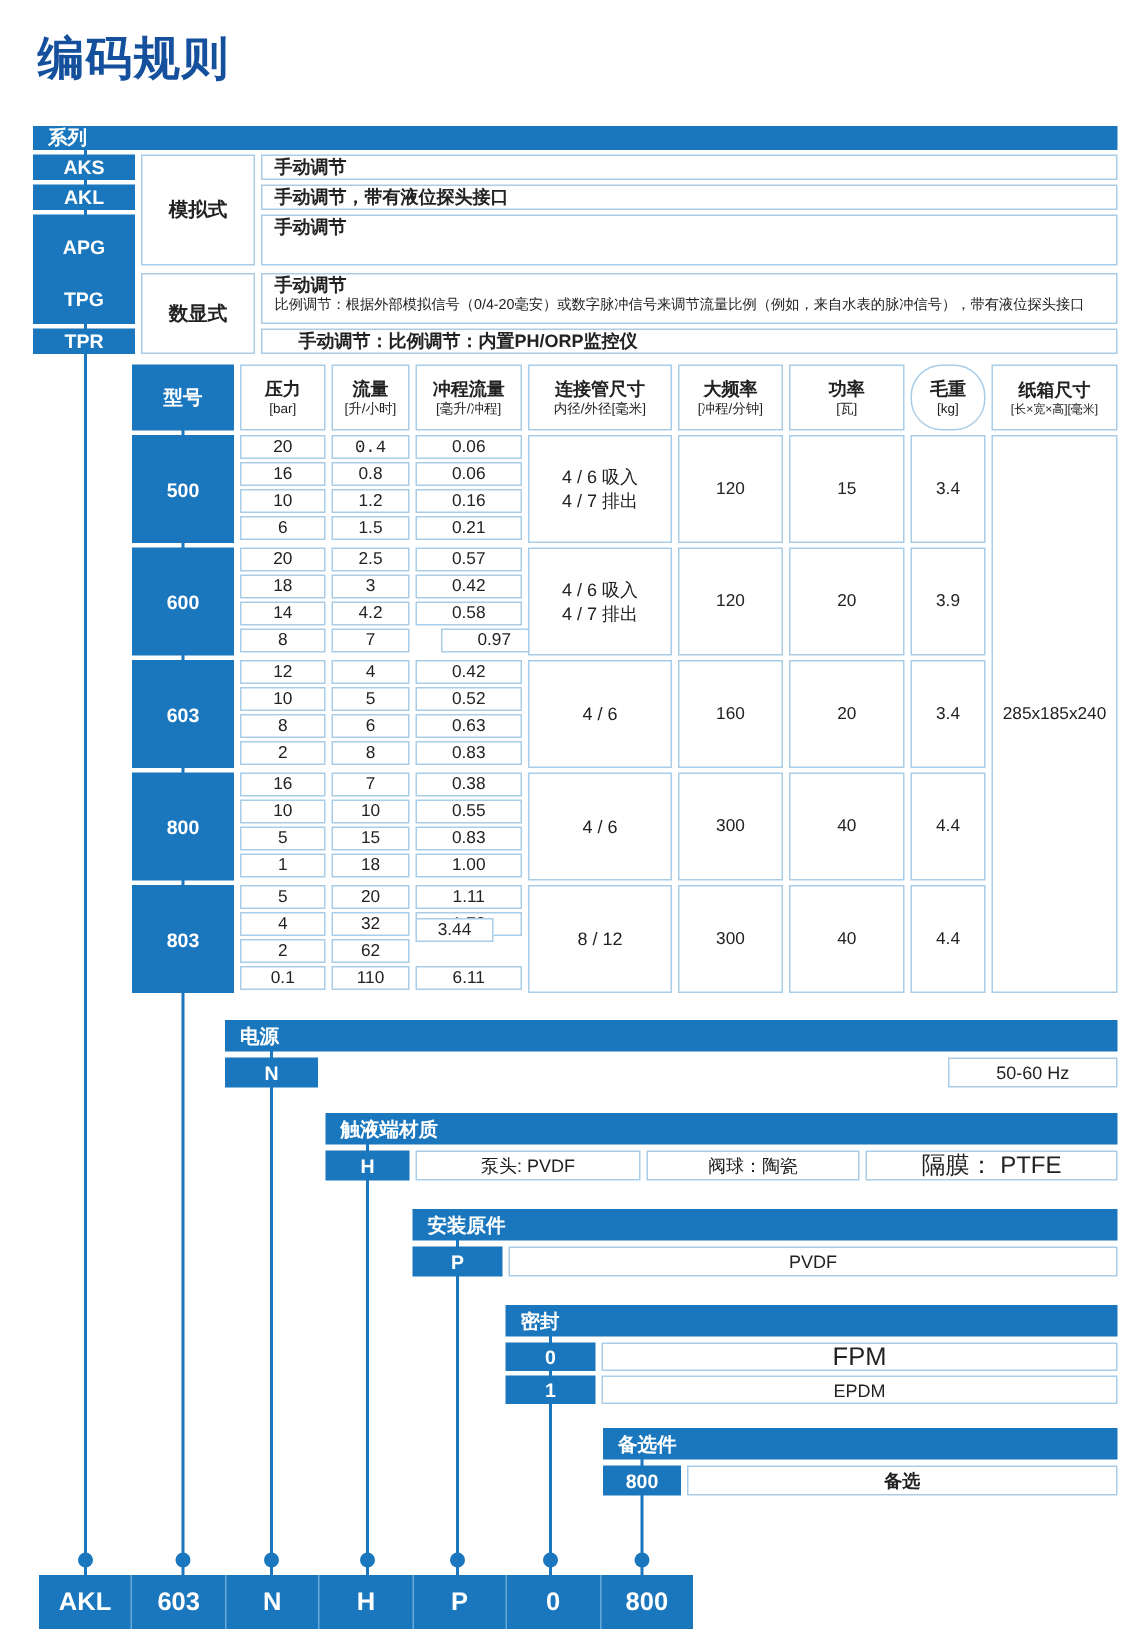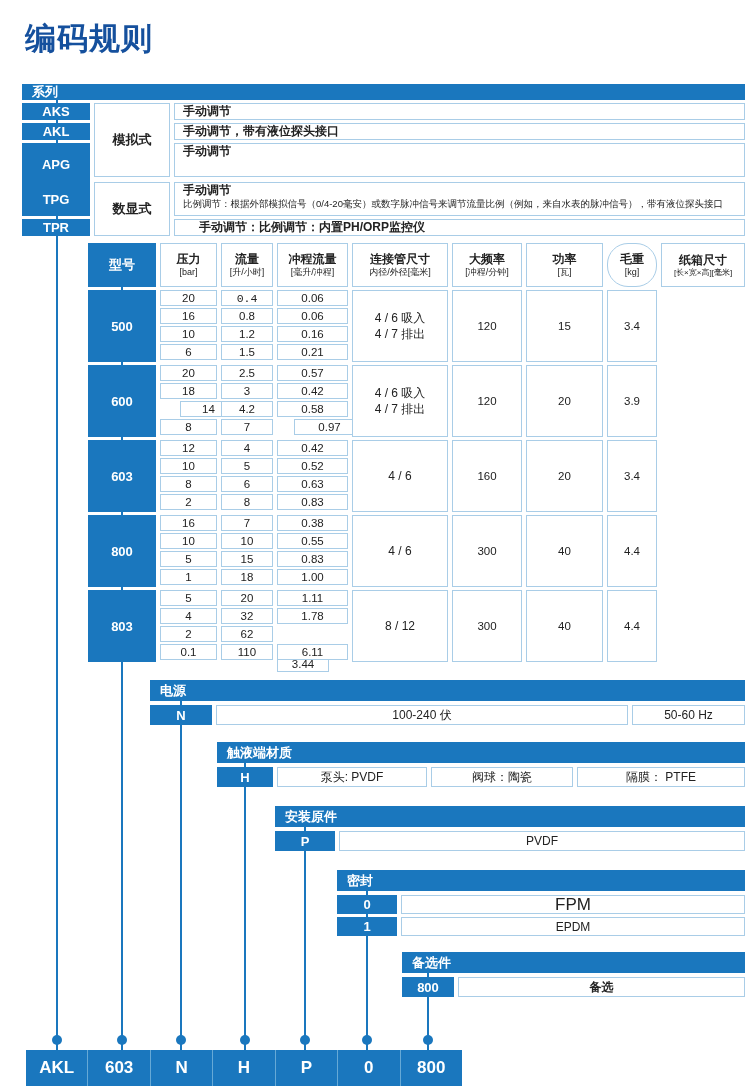--- a/index.html
+++ b/index.html
@@ -39,28 +39,27 @@
 
   <div class="abs bar" style="left:22px;top:84px;width:723px;height:16px;">系列</div>
   <div id="series-rows"></div>
   <div class="abs cell" style="left:94px;top:103px;width:76px;height:74px;font-weight:bold;font-size:13px;">模拟式</div>
   <div class="abs cell" style="left:94px;top:182px;width:76px;height:54px;font-weight:bold;font-size:13px;">数显式</div>
 
   <div id="spec-table"></div>
 
   <div class="abs bar" style="left:150px;top:680px;width:595px;height:21px;">电源</div>
   <div class="abs bluecell" style="left:150px;top:705px;width:62px;height:20px;">N</div>
-  <div class="abs cell" style="left:216px;top:705px;width:412px;height:20px;font-size:12px;">100-240 伏</div>
   <div class="abs cell" style="left:632px;top:705px;width:113px;height:20px;font-size:12px;">50-60 Hz</div>
 
   <div class="abs bar" style="left:217px;top:742px;width:528px;height:21px;">触液端材质</div>
   <div class="abs bluecell" style="left:217px;top:767px;width:56px;height:20px;">H</div>
   <div class="abs cell" style="left:277px;top:767px;width:150px;height:20px;font-size:12px;">泵头: PVDF</div>
   <div class="abs cell" style="left:431px;top:767px;width:142px;height:20px;font-size:12px;">阀球：陶瓷</div>
-  <div class="abs cell" style="left:577px;top:767px;width:168px;height:20px;font-size:12px;">隔膜： PTFE</div>
+  <div class="abs cell" style="left:577px;top:767px;width:168px;height:20px;font-size:16px;">隔膜： PTFE</div>
 
   <div class="abs bar" style="left:275px;top:806px;width:470px;height:21px;">安装原件</div>
   <div class="abs bluecell" style="left:275px;top:831px;width:60px;height:20px;">P</div>
   <div class="abs cell" style="left:339px;top:831px;width:406px;height:20px;font-size:12px;">PVDF</div>
 
   <div class="abs bar" style="left:337px;top:870px;width:408px;height:21px;">密封</div>
   <div class="abs bluecell" style="left:337px;top:895px;width:60px;height:19px;">0</div>
   <div class="abs cell" style="left:401px;top:895px;width:344px;height:19px;font-size:17px;">FPM</div>
   <div class="abs bluecell" style="left:337px;top:917px;width:60px;height:19px;">1</div>
   <div class="abs cell" style="left:401px;top:917px;width:344px;height:19px;font-size:12px;">EPDM</div>
@@ -165,21 +164,21 @@
     <div class="abs cell" style="left: 452px; top: 290px; width: 70px; height: 72px;">120</div>
     <div class="abs cell" style="left: 526px; top: 290px; width: 77px; height: 72px;">15</div>
     <div class="abs cell" style="left: 607px; top: 290px; width: 50px; height: 72px;">3.4</div>
     <div class="abs bluecell" style="left: 88px; top: 365px; width: 68px; height: 72px;">600</div>
     <div class="abs cell" style="left: 160px; top: 365px; width: 57px; height: 16px;">20</div>
     <div class="abs cell" style="left: 221px; top: 365px; width: 52px; height: 16px;">2.5</div>
     <div class="abs cell" style="left: 277px; top: 365px; width: 71px; height: 16px;">0.57</div>
     <div class="abs cell" style="left: 160px; top: 383px; width: 57px; height: 16px;">18</div>
     <div class="abs cell" style="left: 221px; top: 383px; width: 52px; height: 16px;">3</div>
     <div class="abs cell" style="left: 277px; top: 383px; width: 71px; height: 16px;">0.42</div>
-    <div class="abs cell" style="left: 160px; top: 401px; width: 57px; height: 16px; margin-left: 20px;">14</div>
+    <div class="abs cell" style="left: 160px; top: 401px; width: 57px; height: 16px;">14</div>
     <div class="abs cell" style="left: 221px; top: 401px; width: 52px; height: 16px;">4.2</div>
     <div class="abs cell" style="left: 277px; top: 401px; width: 71px; height: 16px;">0.58</div>
     <div class="abs cell" style="left: 160px; top: 419px; width: 57px; height: 16px;">8</div>
     <div class="abs cell" style="left: 221px; top: 419px; width: 52px; height: 16px;">7</div>
     <div class="abs cell" style="left: 277px; top: 419px; width: 71px; height: 16px; margin-left: 17px;">0.97</div>
     <div class="abs cell conn-cell" style="left: 352px; top: 365px; width: 96px; height: 72px;">4 / 6 吸入
 4 / 7 排出</div>
     <div class="abs cell" style="left: 452px; top: 365px; width: 70px; height: 72px;">120</div>
     <div class="abs cell" style="left: 526px; top: 365px; width: 77px; height: 72px;">20</div>
     <div class="abs cell" style="left: 607px; top: 365px; width: 50px; height: 72px;">3.9</div>
@@ -219,21 +218,22 @@
     <div class="abs cell" style="left: 607px; top: 515px; width: 50px; height: 72px;">4.4</div>
     <div class="abs bluecell" style="left: 88px; top: 590px; width: 68px; height: 72px;">803</div>
     <div class="abs cell" style="left: 160px; top: 590px; width: 57px; height: 16px;">5</div>
     <div class="abs cell" style="left: 221px; top: 590px; width: 52px; height: 16px;">20</div>
     <div class="abs cell" style="left: 277px; top: 590px; width: 71px; height: 16px;">1.11</div>
     <div class="abs cell" style="left: 160px; top: 608px; width: 57px; height: 16px;">4</div>
     <div class="abs cell" style="left: 221px; top: 608px; width: 52px; height: 16px;">32</div>
     <div class="abs cell" style="left: 277px; top: 608px; width: 71px; height: 16px;">1.78</div>
     <div class="abs cell" style="left: 160px; top: 626px; width: 57px; height: 16px;">2</div>
     <div class="abs cell" style="left: 221px; top: 626px; width: 52px; height: 16px;">62</div>
-    <div class="abs cell" style="left: 277px; top: 656px; width: 52px; height: 16px;">3.44</div>
+    <div class="abs cell" style="left: 277px; top: 612px; width: 52px; height: 16px;">3.44</div>
     <div class="abs cell" style="left: 160px; top: 644px; width: 57px; height: 16px;">0.1</div>
     <div class="abs cell" style="left: 221px; top: 644px; width: 52px; height: 16px;">110</div>
     <div class="abs cell" style="left: 277px; top: 644px; width: 71px; height: 16px;">6.11</div>
     <div class="abs cell conn-cell" style="left: 352px; top: 590px; width: 96px; height: 72px;">8 / 12</div>
     <div class="abs cell" style="left: 452px; top: 590px; width: 70px; height: 72px;">300</div>
     <div class="abs cell" style="left: 526px; top: 590px; width: 77px; height: 72px;">40</div>
     <div class="abs cell" style="left: 607px; top: 590px; width: 50px; height: 72px;">4.4</div>
+    <div class="abs cell" style="left: 661px; top: 290px; width: 84px; height: 372px;">285x185x240</div>
   </div>
 
 </body></html>

